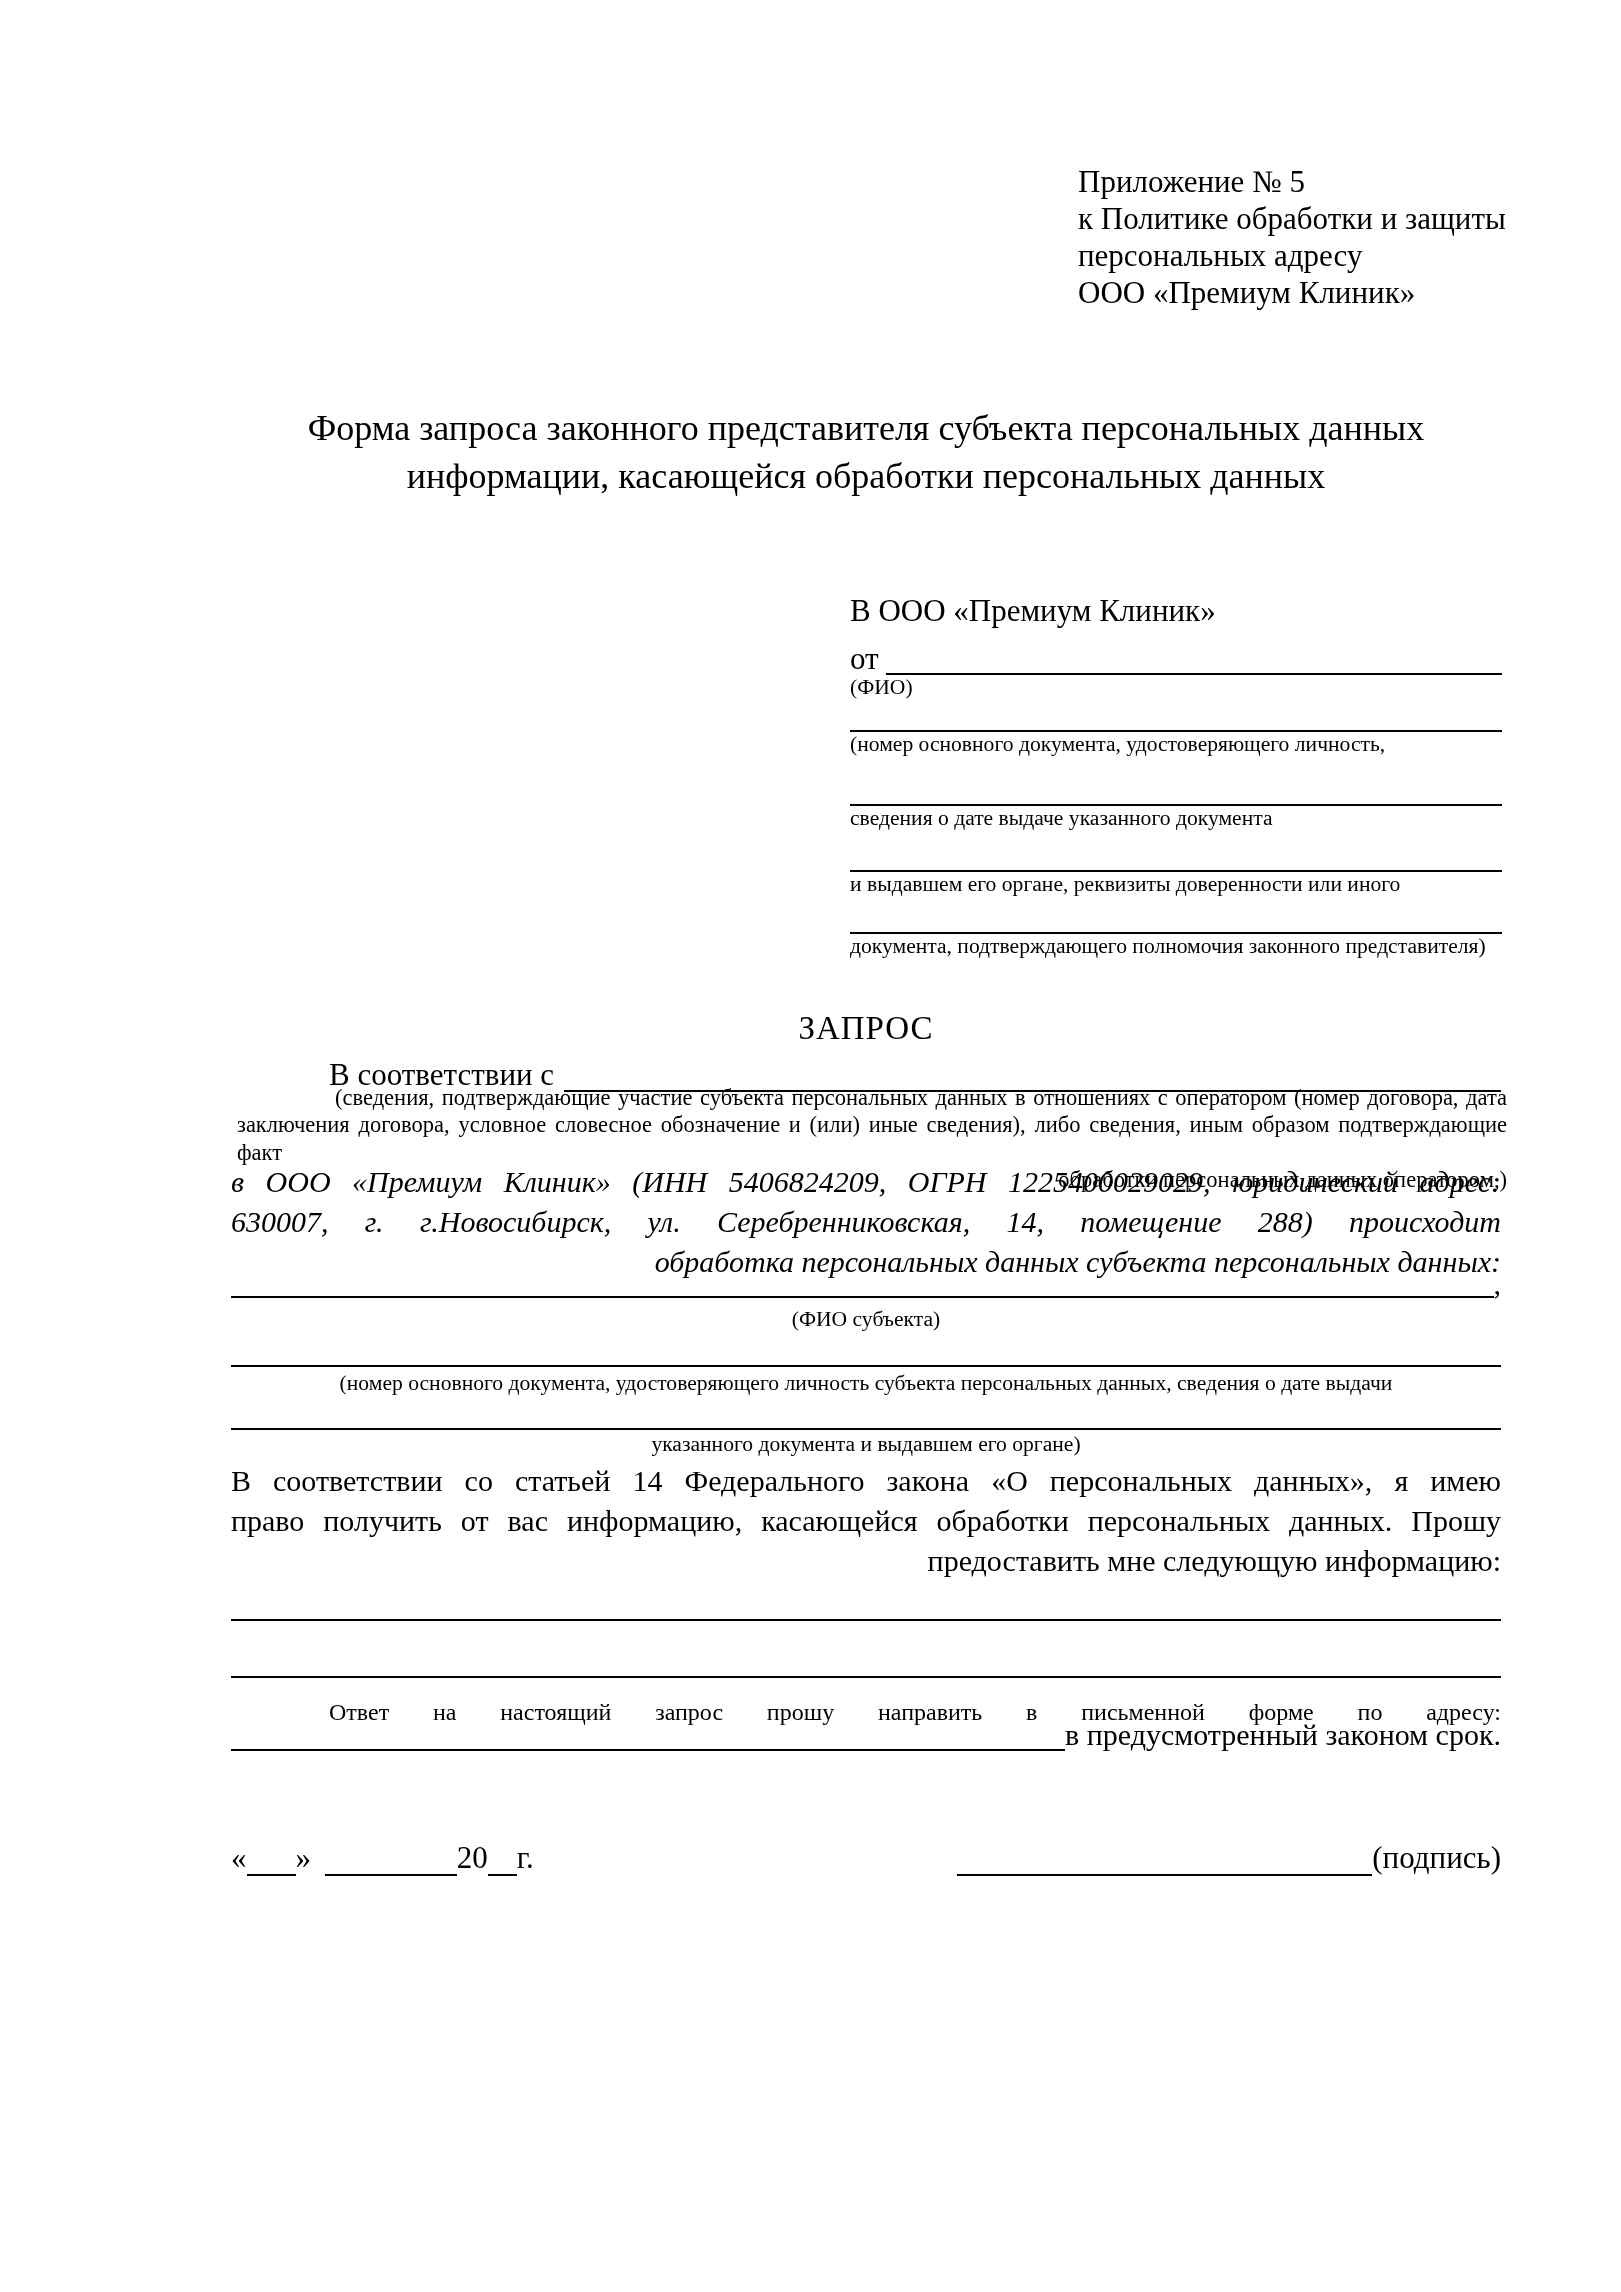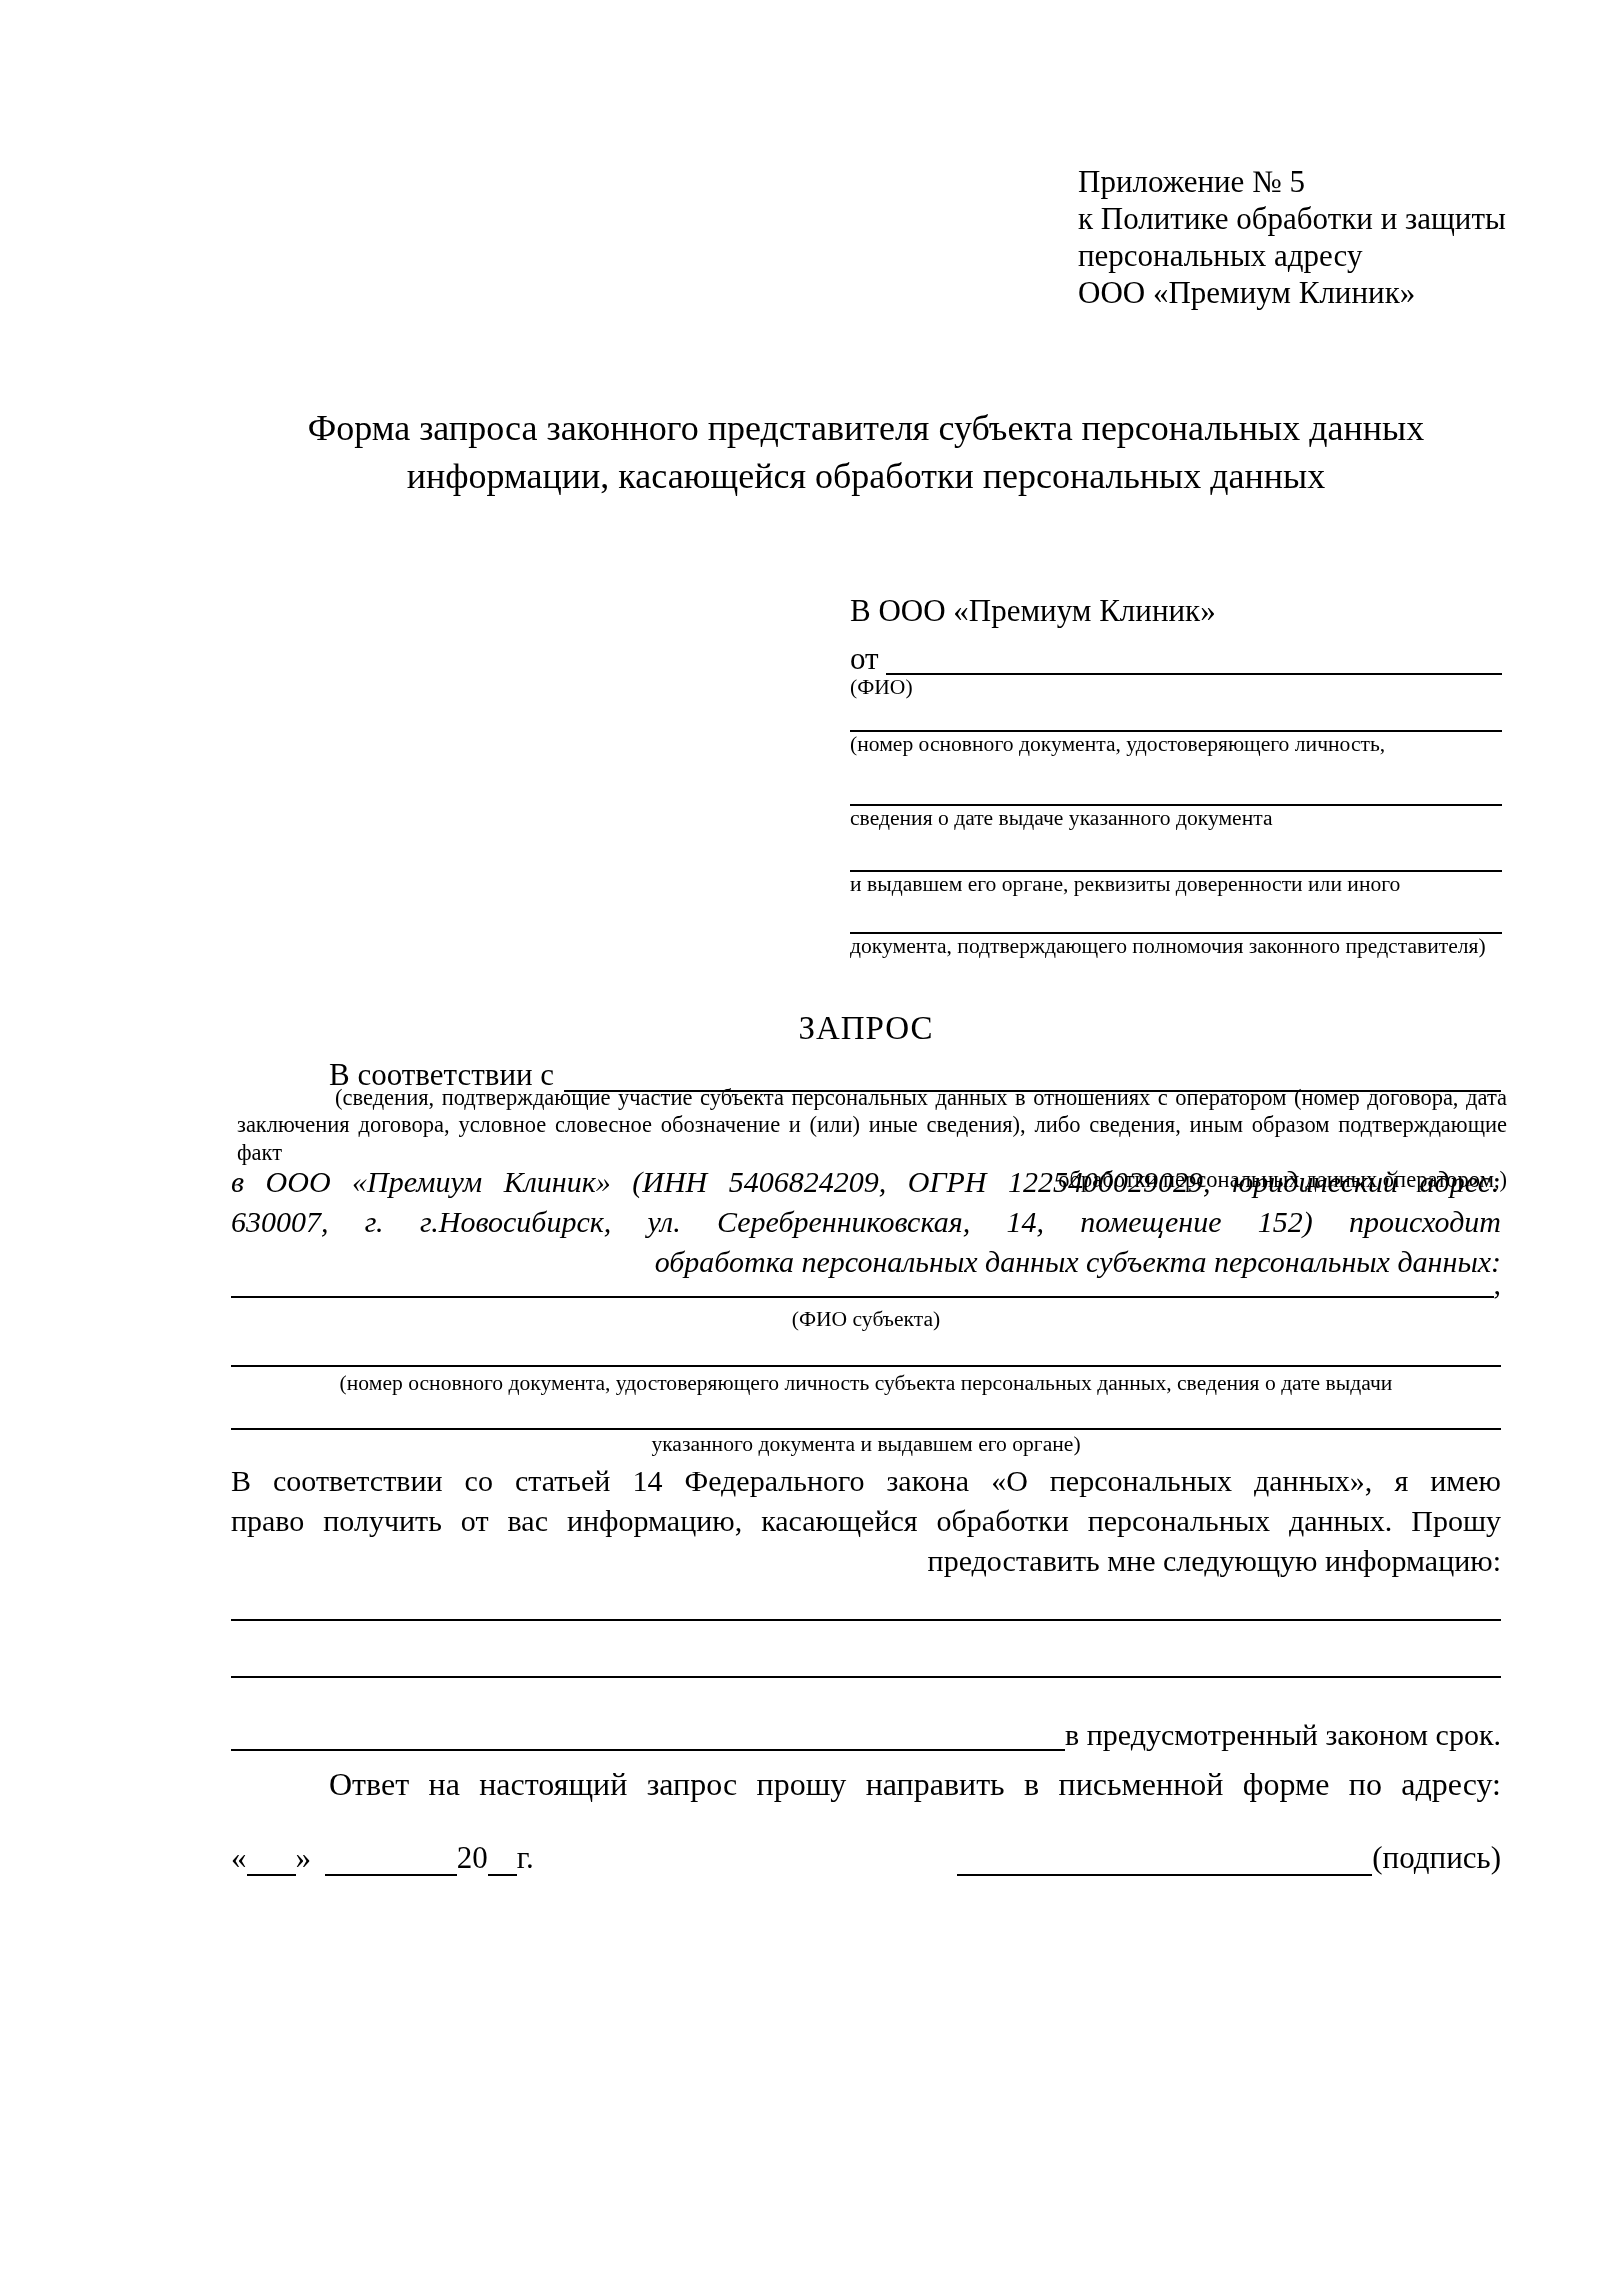--- a/index.html
+++ b/index.html
@@ -55,21 +55,21 @@
   #fio-row .lbl { line-height:29px; }
   #fio-sub-cap { position:absolute; left:231px; top:1307px; width:1270px; }
   #doc-row2 { position:absolute; left:231px; top:1330px; width:1270px; height:35px; }
   #doc-cap2 { position:absolute; left:231px; top:1371px; width:1270px; }
   #doc-row3 { position:absolute; left:231px; top:1393px; width:1270px; height:35px; }
   #doc-cap3 { position:absolute; left:231px; top:1432px; width:1270px; }
 
   #blank1 { position:absolute; left:231px; top:1582px; width:1270px; height:37px; }
   #blank2 { position:absolute; left:231px; top:1639px; width:1270px; height:37px; }
 
-  #reply-line1 { position:absolute; left:231px; top:1764px; width:1270px; font-size:32px; line-height:40px; }
+  #reply-line1 { position:absolute; left:231px; top:1692px; width:1270px; font-size:24px; line-height:40px; }
   #reply-row2  { position:absolute; left:231px; top:1714px; width:1270px; height:37px; font-size:30px; }
   #reply-row2 .lbl { line-height:33px; }
 
   
   #footer { position:absolute; left:231px; top:1839px; width:1270px; height:37px;
             display:flex; justify-content:space-between; font-size:31px; }
   .date-group, .sig-group { display:flex; align-items:flex-end; }
   .w50  { width:49px; }
   .w135 { width:132px; margin-left:13.7px; }
   .w30  { width:29px; }
@@ -125,21 +125,21 @@
     <span class="fill"></span>
   </div>
   <div id="intro-cap">
     <div class="jline ind">(сведения, подтверждающие участие субъекта персональных данных в отношениях с оператором (номер договора, дата</div>
     <div class="jline">заключения договора, условное словесное обозначение и (или) иные сведения), либо сведения, иным образом подтверждающие факт</div>
     <div class="lline">обработки персональных данных оператором,)</div>
   </div>
 
   <div id="operator-par" class="par">
     <div class="jline">в ООО «Премиум Клиник» (ИНН 5406824209, ОГРН 1225400029029, юридический адрес:</div>
-    <div class="jline">630007, г. г.Новосибирск, ул. Серебренниковская, 14, помещение 152) происходит</div>
+    <div class="jline">630007, г. г.Новосибирск, ул. Серебренниковская, 14, помещение 288) происходит</div>
     <div class="lline">обработка персональных данных субъекта персональных данных:</div>
   </div>
 
   <div id="fio-row" class="row">
     <span class="fill"></span>
     <span class="lbl">,</span>
   </div>
   <div id="fio-sub-cap" class="cap center">(ФИО субъекта)</div>
 
   <div id="doc-row2" class="line"></div>

